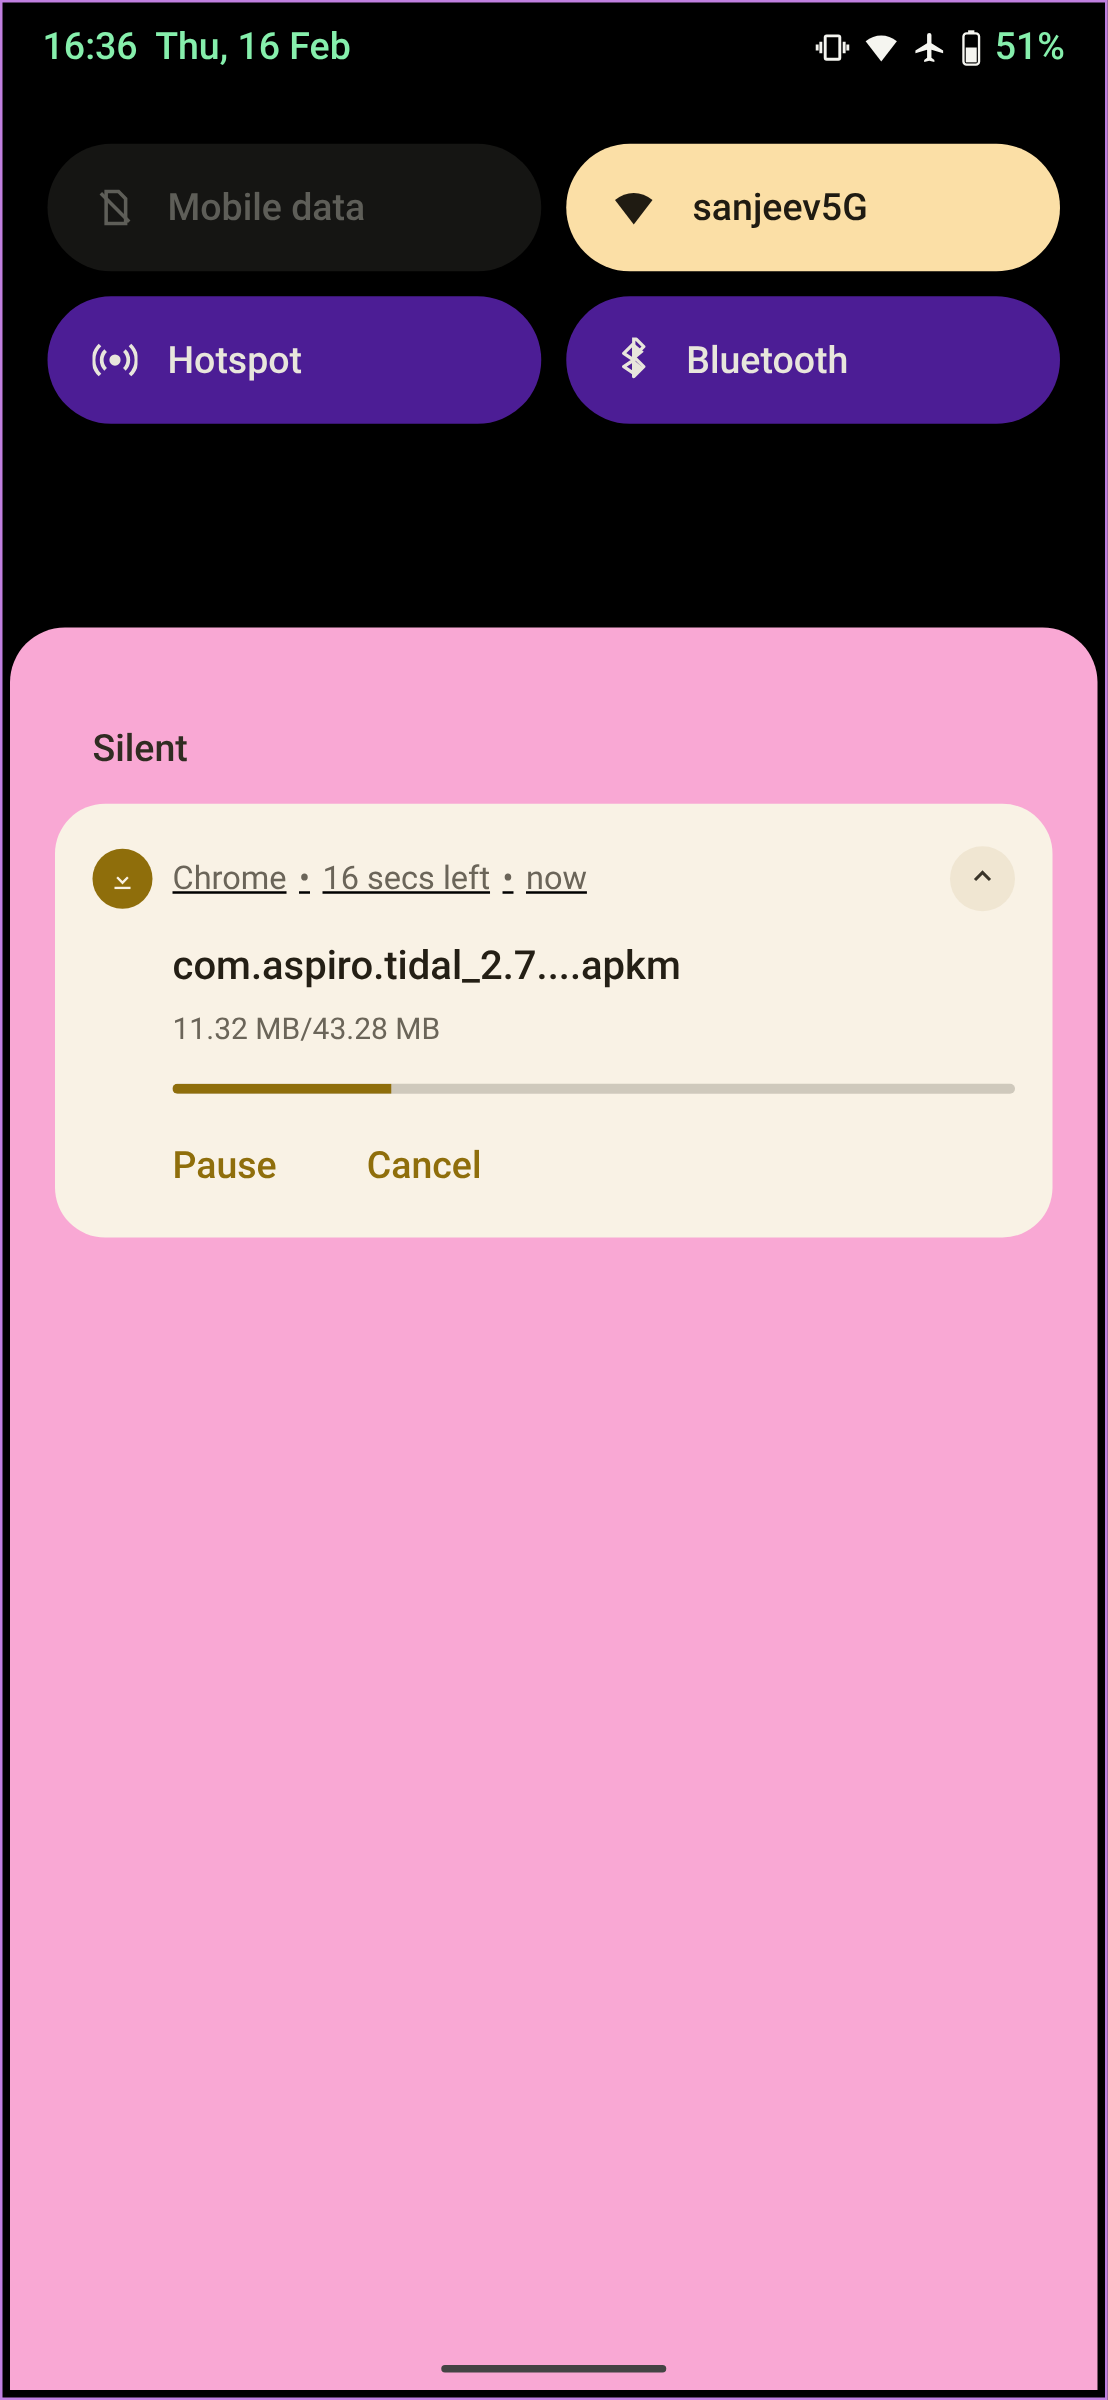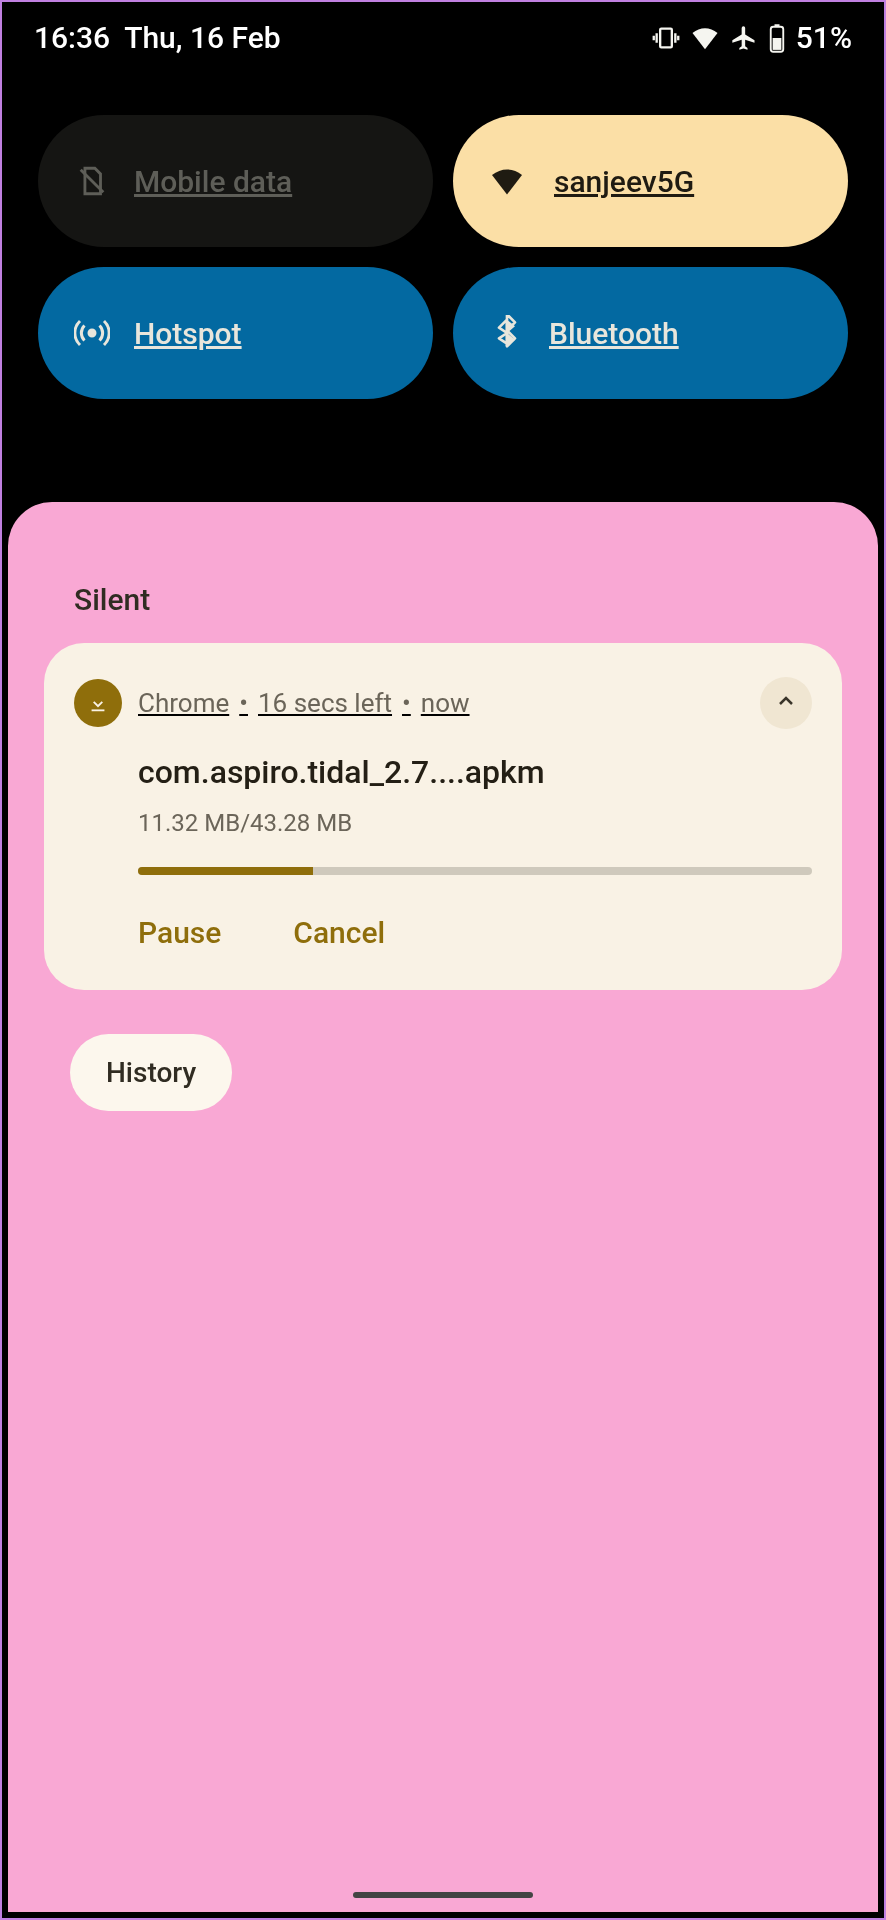--- a/index.html
+++ b/index.html
@@ -10,21 +10,21 @@
     position: relative;
     overflow: hidden;
   }
 
   
   .status-bar {
     display: flex;
     justify-content: space-between;
     align-items: flex-end;
     padding: 18px 32px 10px 32px;
-    color: #ffffff;
+    color: #86efac;
   }
   .status-left {
     display: flex;
     align-items: baseline;
     gap: 14px;
     font-size: 30px;
     font-weight: 500;
   }
   .status-right {
     display: flex;
@@ -36,36 +36,35 @@
   .status-icon { display: inline-flex; align-items: center; }
 
   
   .qs-grid {
     display: grid;
     grid-template-columns: 1fr 1fr;
     gap: 20px;
     padding: 50px 36px 40px 36px;
   }
   .qs-tile {
-    height: 132px;
+    height: 102px;
     border-radius: 66px;
     display: flex;
     align-items: center;
     gap: 24px;
     padding: 0 36px;
     font-size: 30px;
     font-weight: 500;
-    text-decoration: underline;
   }
   .qs-tile.disabled {
     background: #151513;
     color: #5e5e58;
   }
   .qs-tile.off {
-    background: #0369a1;
+    background: #4c1d95;
     color: #e8e6dc;
   }
   .qs-tile.on {
     background: #fbdfa6;
     color: #1f1b12;
     gap: 29px;
   }
   .qs-icon { width: 36px; height: 36px; display: inline-flex; align-items: center; justify-content: center; flex-shrink: 0; }
 
   
@@ -287,18 +286,15 @@
       <div class="progress">
         <div class="progress-fill" style="width:26%"></div>
       </div>
       <div class="notif-actions">
         <span>Pause</span>
         <span>Cancel</span>
       </div>
     </div>
   </div>
 
-  <div class="history-chip">
-    <span>History</span>
-  </div>
 
   <div class="nav-handle"></div>
 </div>
 
 </body></html>

